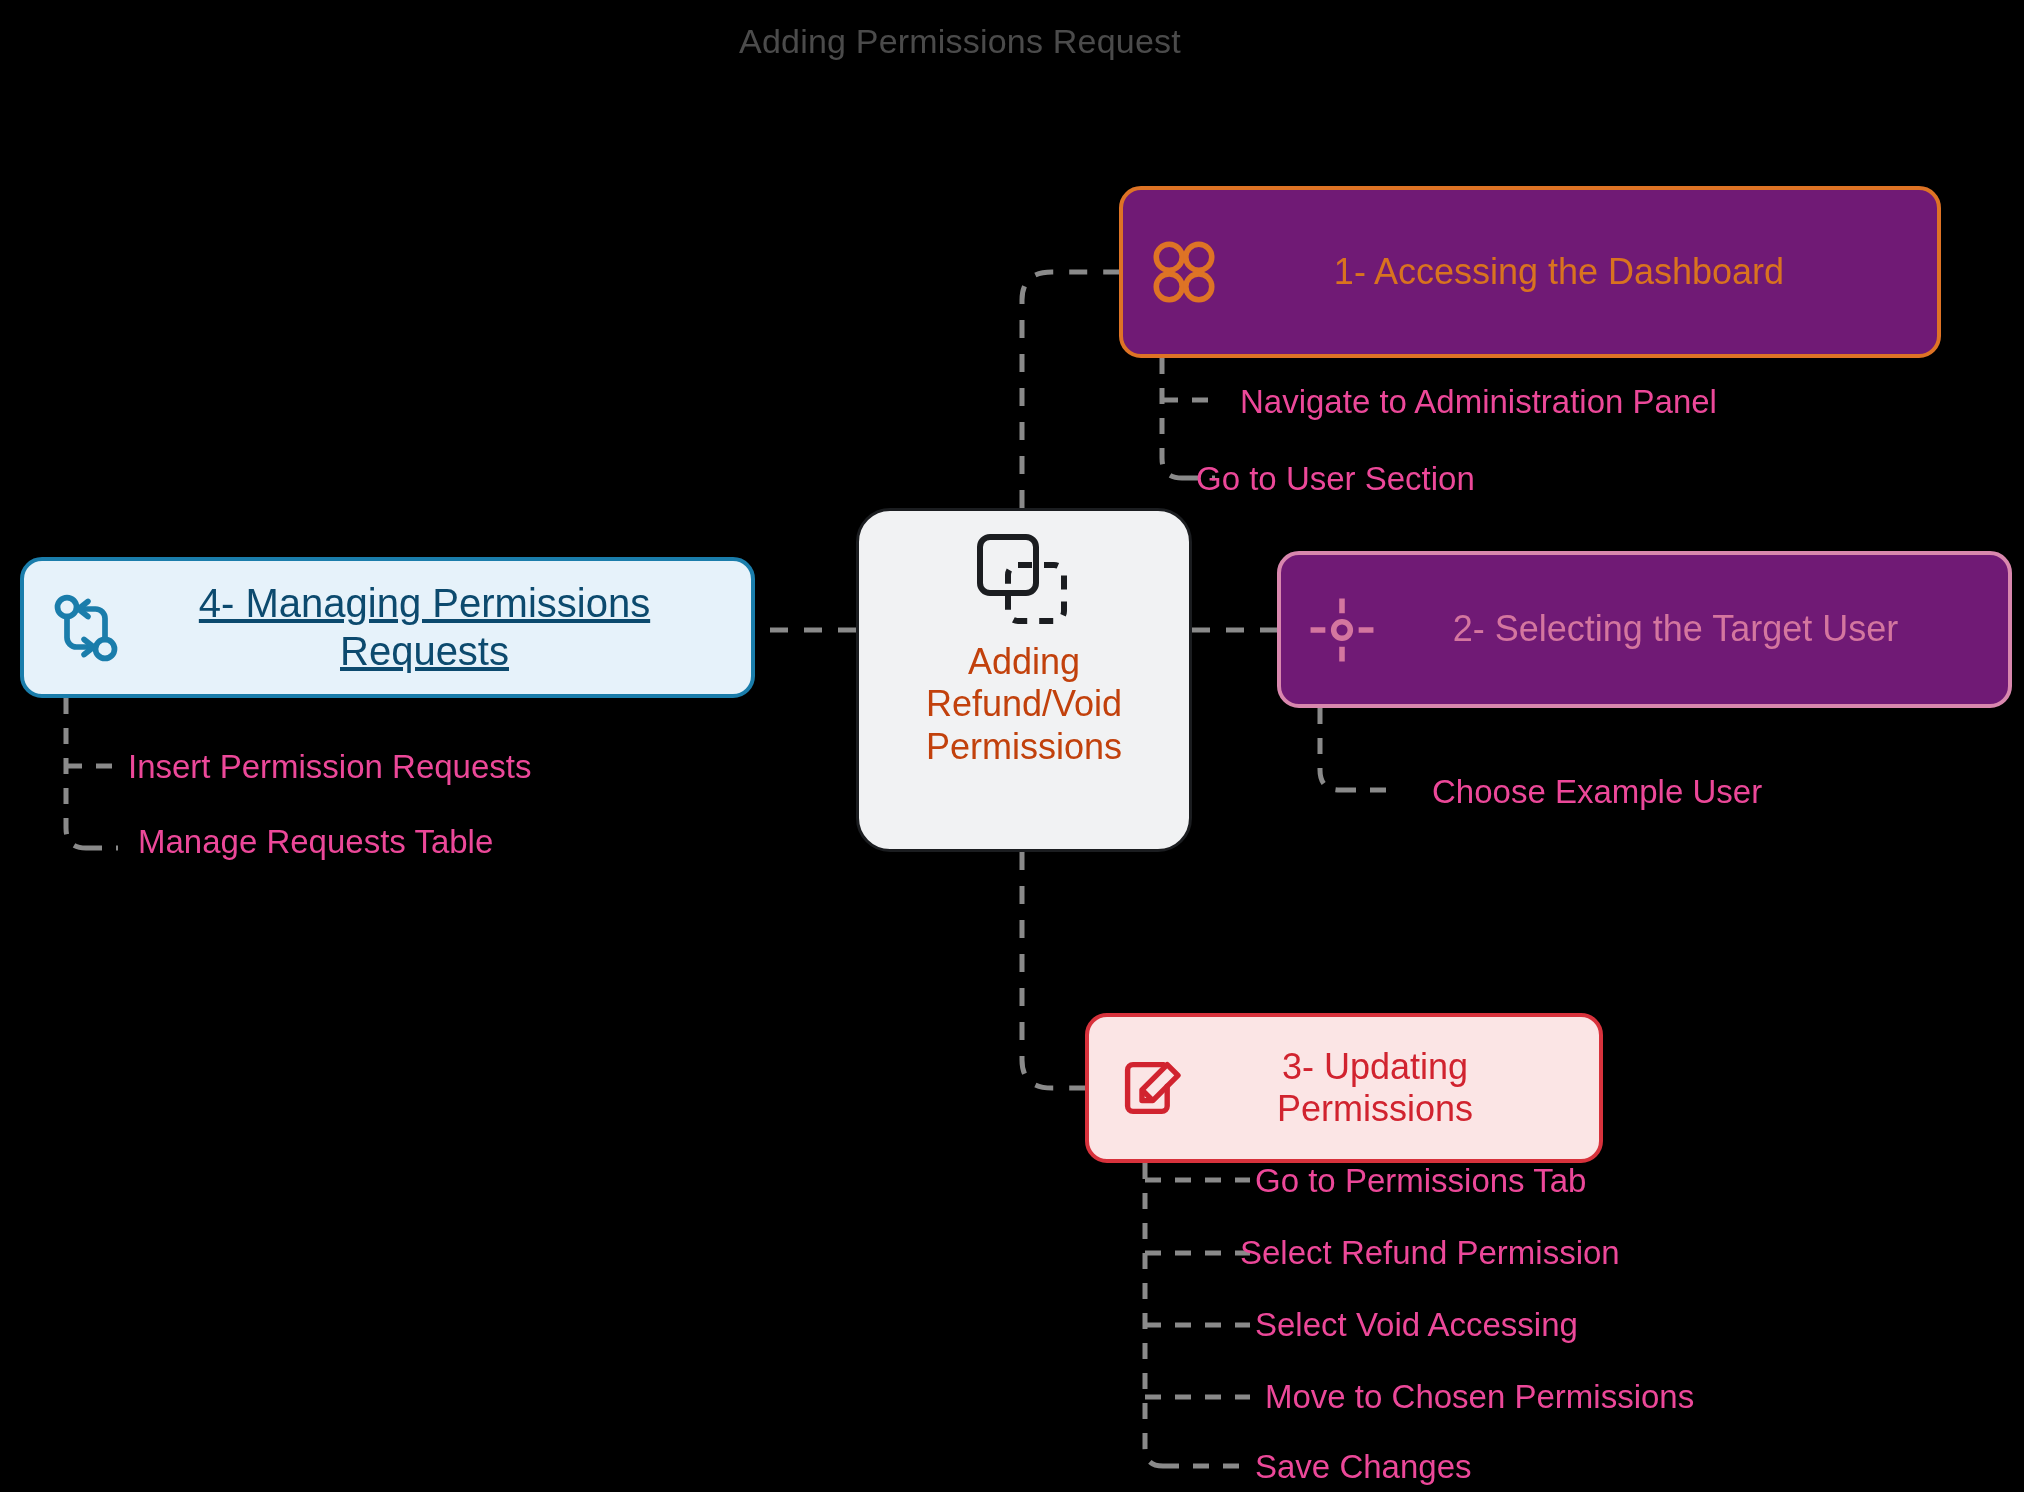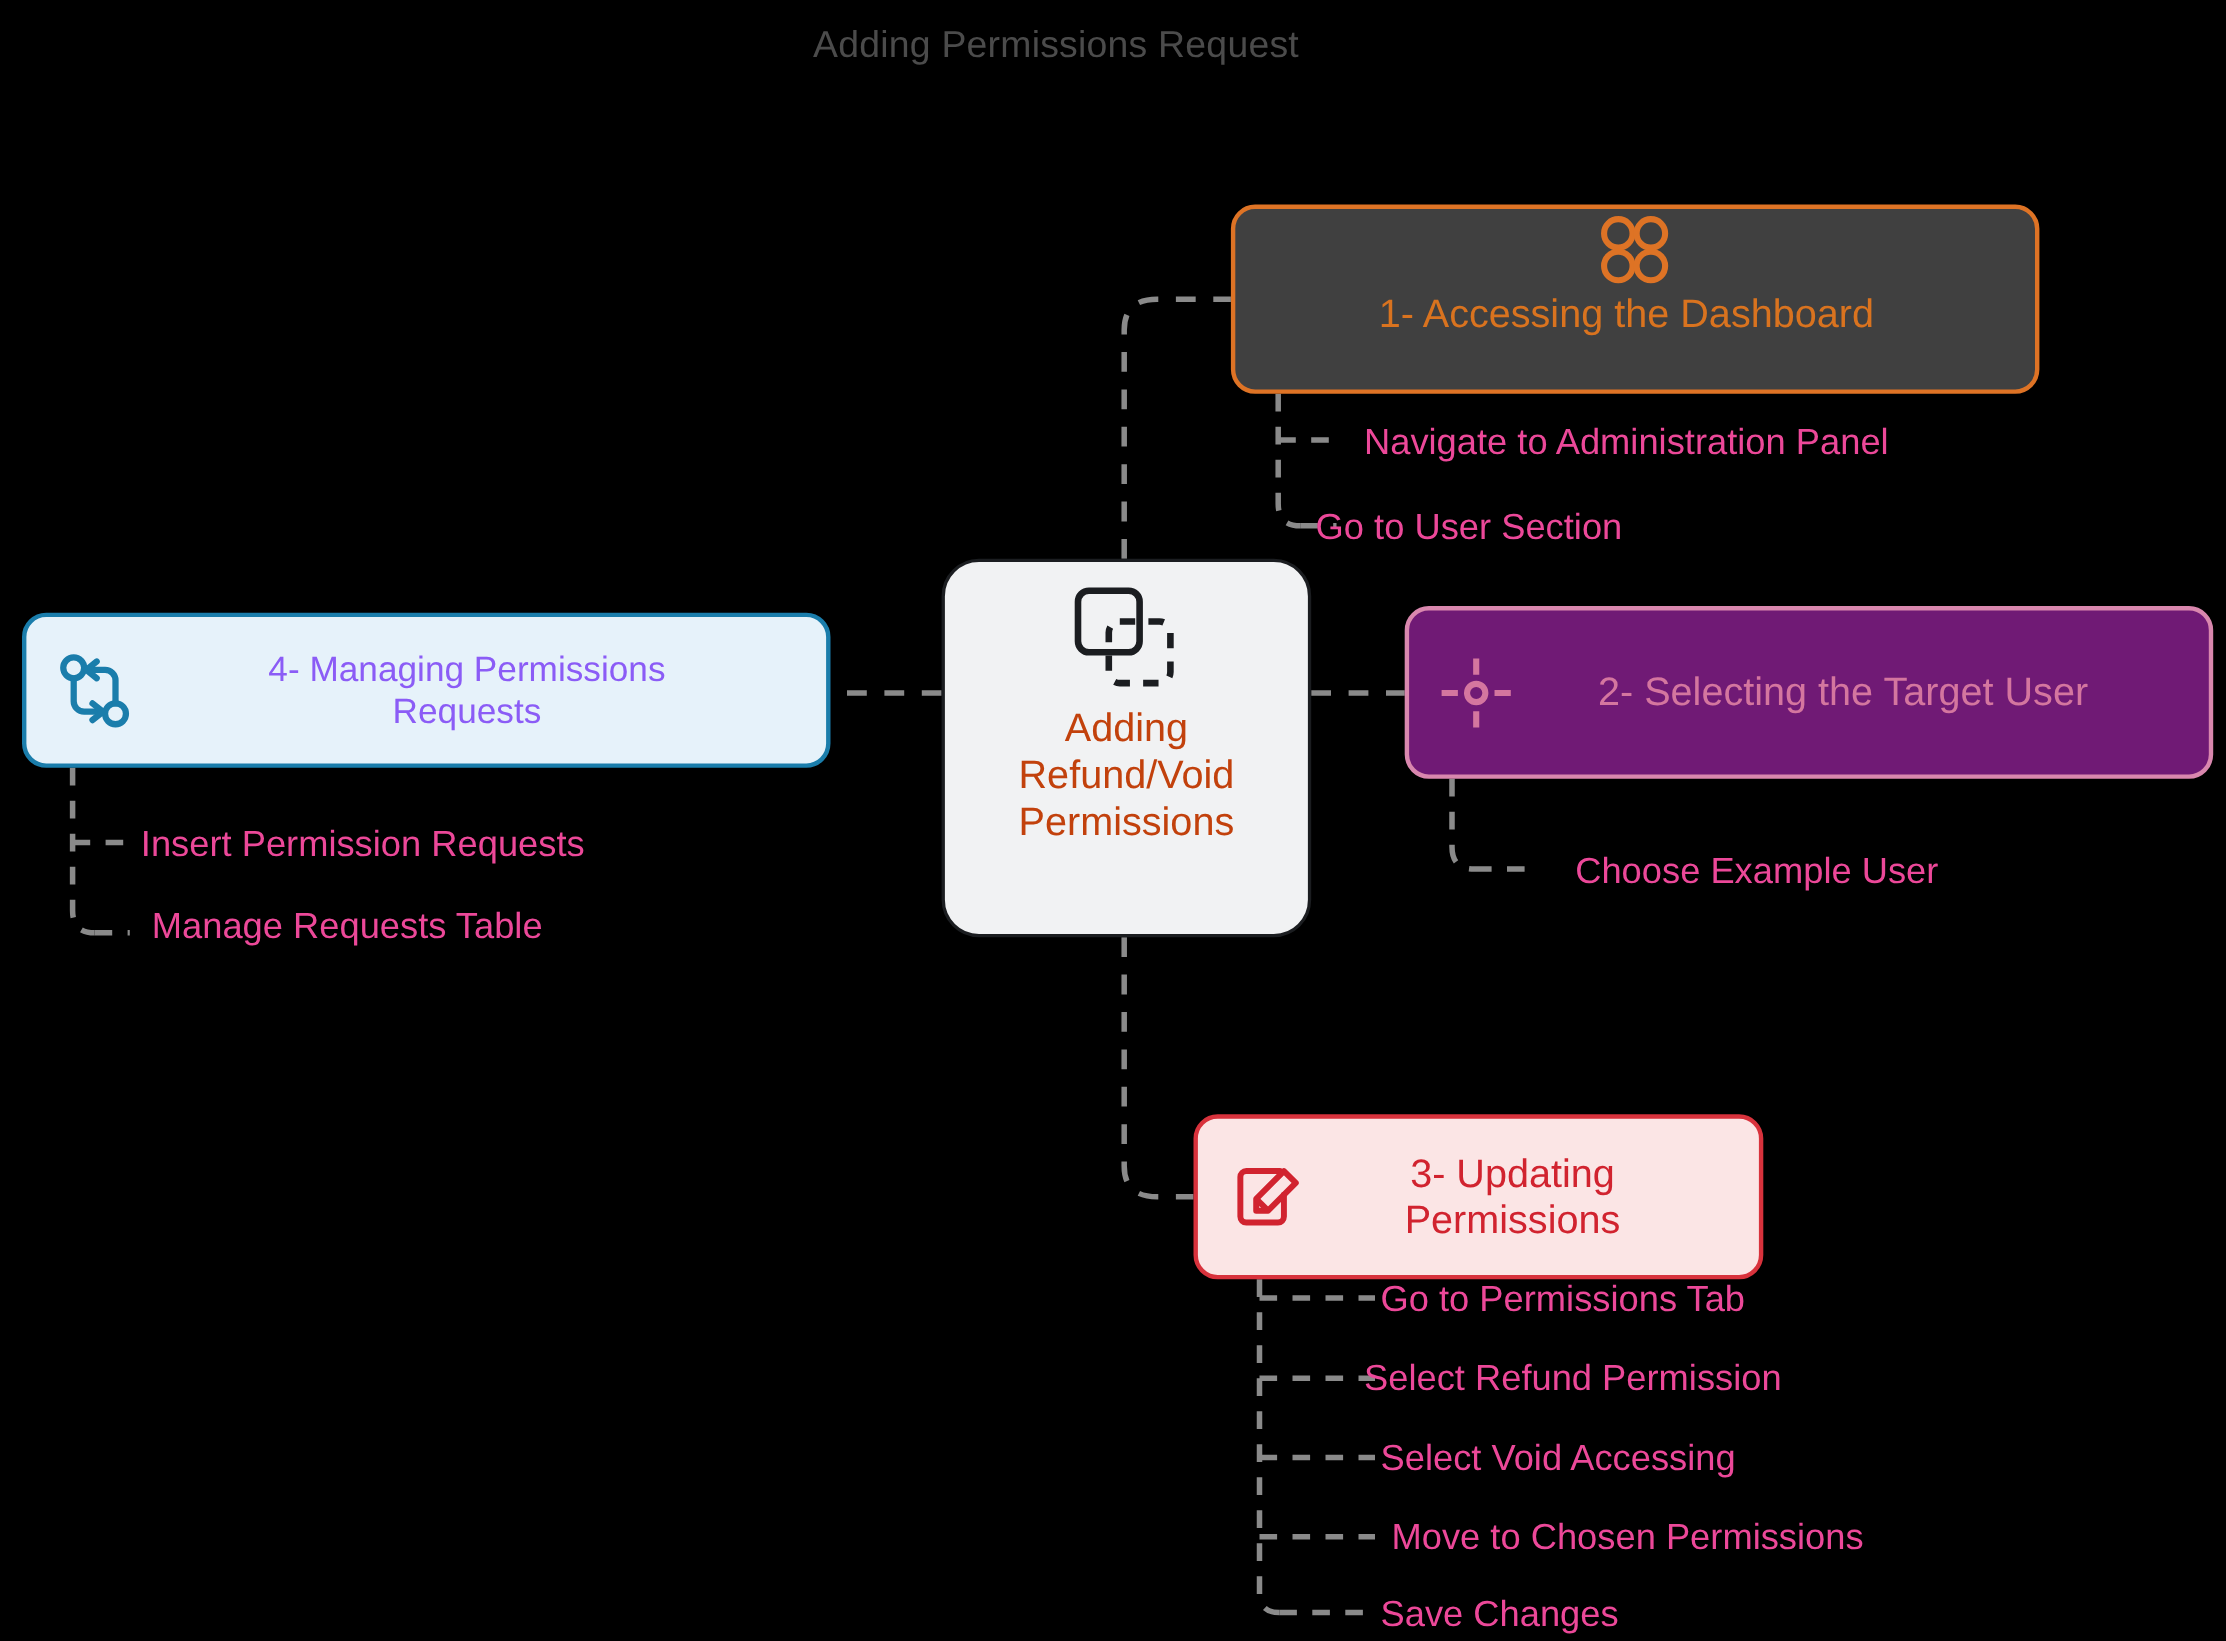--- a/index.html
+++ b/index.html
@@ -26,22 +26,22 @@
   
   #center-node{
     left:856px;top:508px;width:336px;height:344px;
     border:3px solid #1b1d20;background:#f1f2f3;border-radius:34px;
     flex-direction:column;justify-content:center;gap:8px;padding:18px 14px;
   }
   #center-node .nlabel{font-size:36px;color:#c2410c;}
 
   
   #node-1{
-    left:1119px;top:186px;width:735px;height:172px;
-    border-color:#de7325;background:#404040;padding:0 26px 0 24px;flex-direction:column;
+    left:1119px;top:186px;width:822px;height:172px;
+    border-color:#de7325;background:#701a75;padding:0 26px 0 24px;
   }
   #node-1 .nlabel{font-size:36px;color:#d9731f;padding-right:14px;}
 
   
   #node-2{
     left:1277px;top:551px;width:735px;height:157px;
     border-color:#d987ae;background:#701a75;padding:0 26px 0 24px;
   }
   #node-2 .nlabel{font-size:36px;color:#d4769f;padding-right:10px;}
 
@@ -50,21 +50,21 @@
     left:1085px;top:1013px;width:518px;height:150px;
     border-color:#d8323c;background:#fbe5e5;padding:0 26px 0 26px;
   }
   #node-3 .nlabel{font-size:36px;color:#d1232f;padding-right:10px;}
 
   
   #node-4{
     left:20px;top:557px;width:735px;height:141px;
     border-color:#1a7dab;background:#e6f2fa;padding:0 26px 0 24px;
   }
-  #node-4 .nlabel{font-size:32px;color:#8b5cf6;}
+  #node-4 .nlabel{font-size:40px;color:#0c4a6e;text-decoration:underline;}
 
   .sub{
     position:absolute;font-size:33px;color:#ec4899;white-space:nowrap;line-height:1;
   }
   .sub.rt{text-align:left;}
   .sub.lt{text-align:left;}
 </style>
 </head>
 <body>
 

